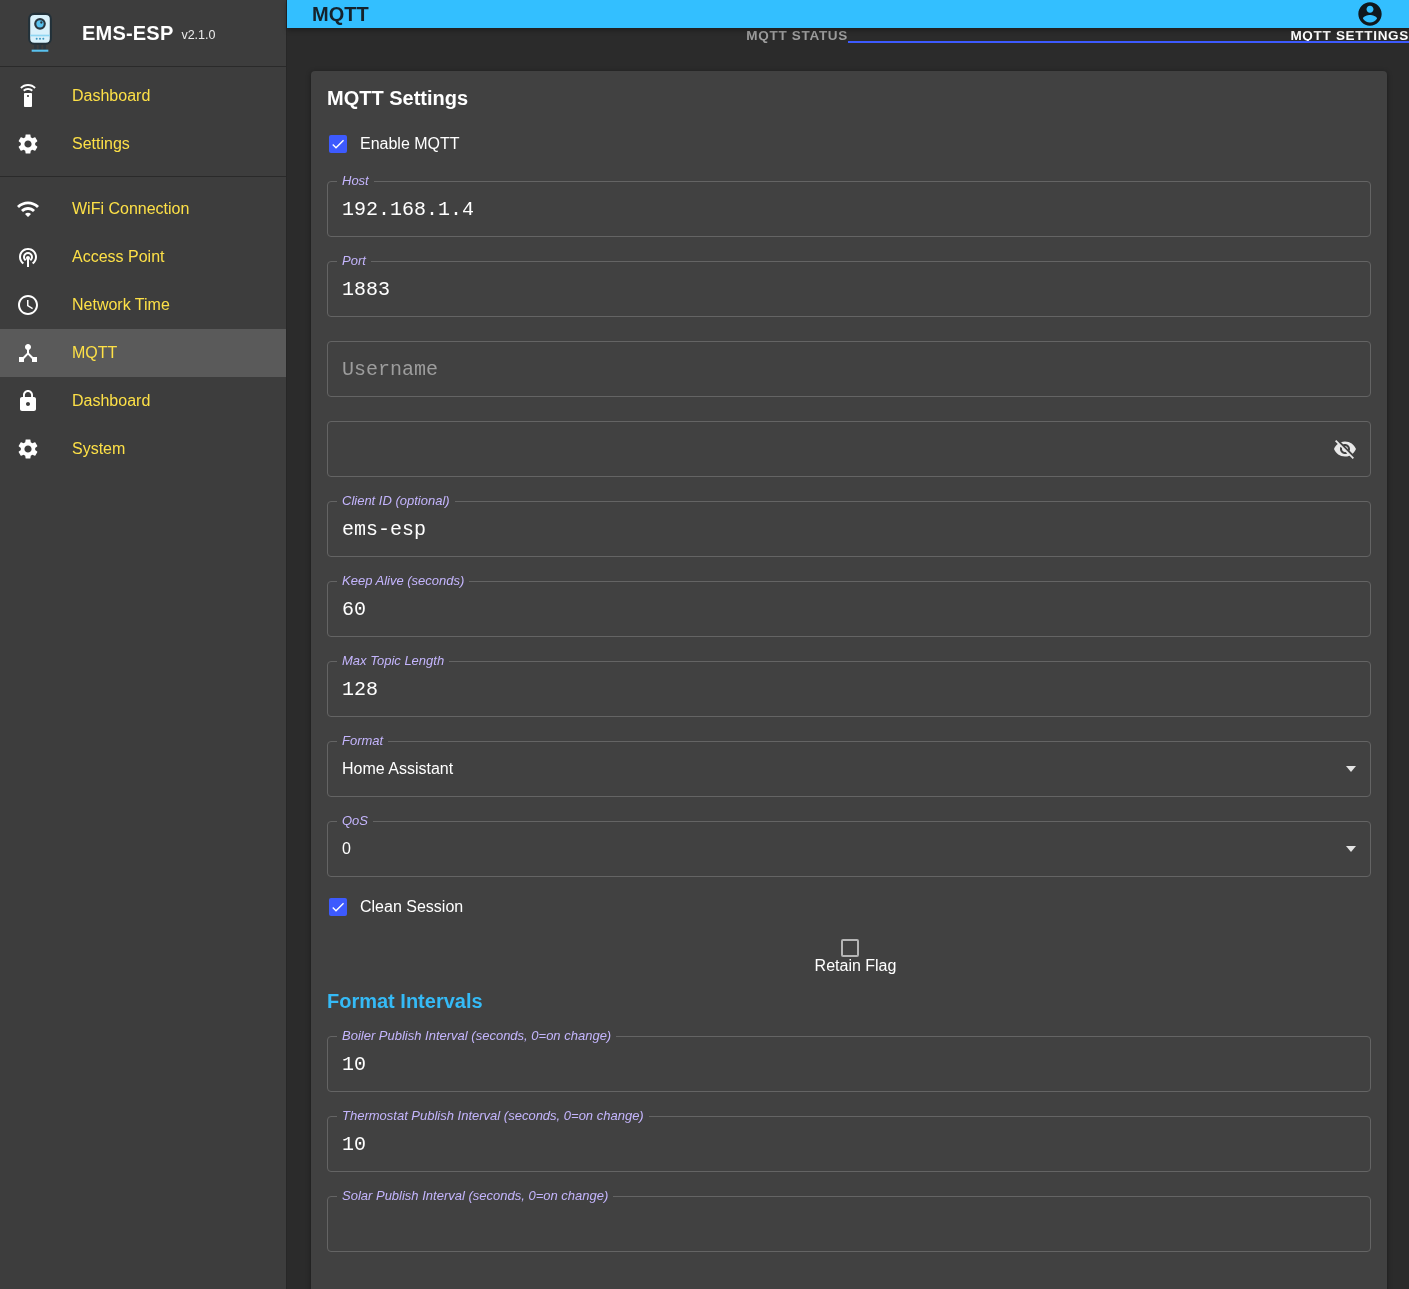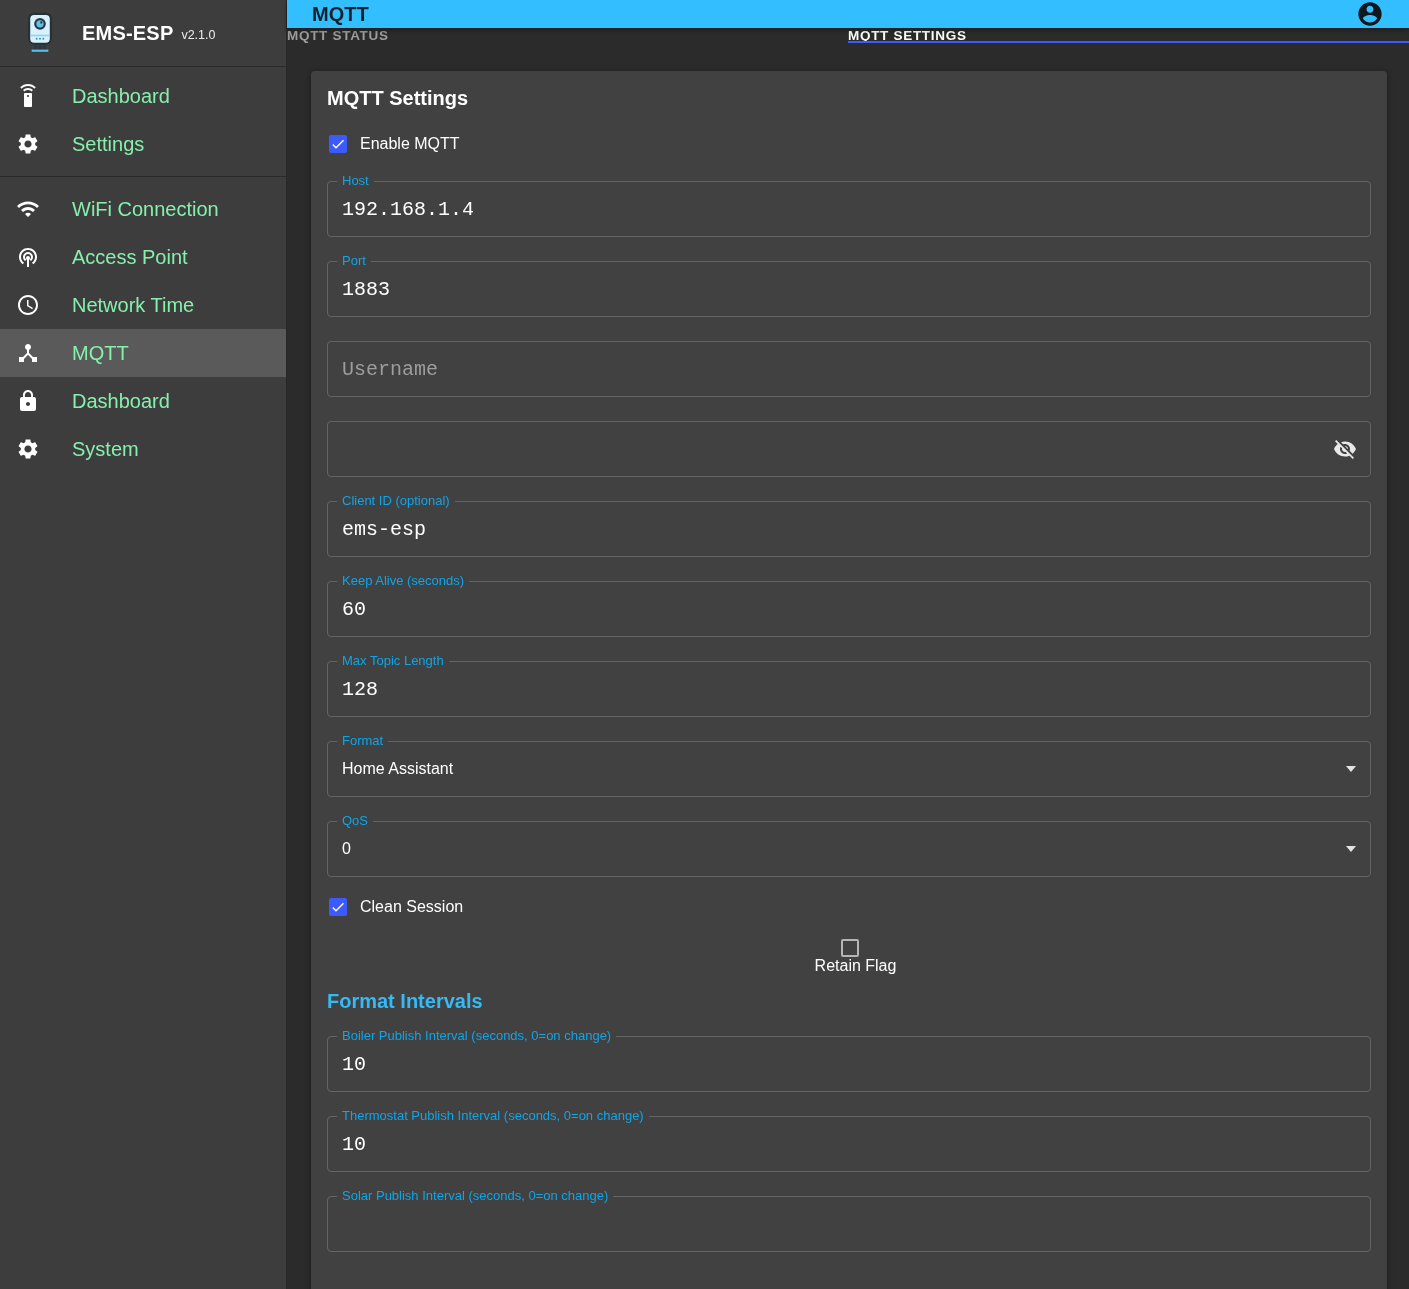--- a/index.html
+++ b/index.html
@@ -16,51 +16,51 @@
   .sb-header { height:67px; display:flex; align-items:center; padding:0 16px 0 20px; border-bottom:1px solid rgba(0,0,0,.3); }
   .sb-title { color:#fff; font-size:20px; font-weight:bold; margin-left:22px; letter-spacing:.2px; }
   .sb-version { color:#ececec; font-size:12.5px; margin-left:8px; margin-top:3px; }
   .nav-list { padding:5px 0 8px; }
   .nav-list.second { padding-top:8px; }
   .nav-divider { border:none; border-top:1px solid rgba(0,0,0,.3); height:0; }
   .nav-item { height:48px; display:flex; align-items:center; padding-left:16px; cursor:pointer; }
   .nav-item.selected { background:#5a5a5a; }
   .nav-icon { width:24px; height:24px; flex:0 0 24px; margin-right:32px; }
   .nav-icon svg { width:24px; height:24px; fill:#fff; display:block; }
-  .nav-label { font-size:20px; color:#86efac; }
+  .nav-label { font-size:16px; color:#fde047; }
 
   
   .main { flex:1; display:flex; flex-direction:column; min-width:0; }
   .appbar { height:67px; background:#33bfff; display:flex; align-items:center; padding:0 25px; box-shadow:0 2px 5px rgba(0,0,0,.35); position:relative; z-index:2; }
   .appbar-title { font-size:20px; font-weight:bold; color:#15222b; flex:1; }
   .account-btn { width:28px; height:28px; cursor:pointer; }
   .account-btn svg { width:28px; height:28px; fill:#10181d; display:block; }
 
   .tabbar { height:44px; display:flex; background:#2b2b2b; }
-  .tab { flex:1; display:flex; align-items:center; justify-content:flex-start; font-size:13.5px; font-weight:bold; letter-spacing:.7px; color:#9d9d9d; position:relative; cursor:pointer; text-transform:uppercase; }
+  .tab { flex:1; display:flex; align-items:center; justify-content:flex-end; font-size:13.5px; font-weight:bold; letter-spacing:.7px; color:#9d9d9d; position:relative; cursor:pointer; text-transform:uppercase; }
   .tab.selected { color:#fff; }
   .tab.selected::after { content:""; position:absolute; left:0; right:0; bottom:0; height:2px; background:#3d5afe; }
 
   .content { flex:1; padding:28px 22px 0 24px; }
   .card { background:#414141; border-radius:4px; padding:16px 16px 60px; box-shadow:0 1px 5px rgba(0,0,0,.4); height:1500px; }
   .card-title { font-size:20px; font-weight:bold; color:#fff; }
 
   
   .cb-row { display:flex; align-items:center; margin-top:24px; height:20px; }
   .cb { width:18px; height:18px; border-radius:2px; border:2px solid #b5b5b5; margin-left:2px; flex:0 0 18px; cursor:pointer; display:flex; align-items:center; justify-content:center; }
   .cb .check { display:none; width:16px; height:16px; fill:#fff; }
   .cb.checked { border:none; background:#3d5afe; }
   .cb.checked .check { display:block; }
   .cb-label { margin-left:13px; font-size:16px; color:#fff; }
 
   
   .field { position:relative; height:64px; margin-top:16px; }
   .field.first { margin-top:19px; }
   .fbox { position:absolute; left:0; right:0; top:8px; height:56px; border:1px solid #646464; border-radius:4px; display:flex; align-items:center; }
-  .flabel { position:absolute; top:0; left:10px; padding:0 5px; background:#414141; font-size:13px; color:#0ea5e9; line-height:16px; z-index:1; }
+  .flabel { position:absolute; top:0; left:10px; padding:0 5px; background:#414141; font-size:13px; color:#c4b5fd; line-height:16px; z-index:1;font-style:italic; }
   .fbox input { background:transparent; border:none; outline:none; color:#fff; font-size:20px; padding:0 14px; width:100%; font-family:Liberation Mono, monospace; }
   .fbox input::placeholder { color:#9d9d9d; opacity:1; }
   .fvalue { font-size:16px; color:#fff; padding-left:14px; flex:1; }
   .caret { width:0; height:0; border-left:5px solid transparent; border-right:5px solid transparent; border-top:6px solid #e3e3e3; margin-right:14px; }
   .trail-icon { position:absolute; right:13px; top:50%; transform:translateY(-50%); width:24px; height:24px; cursor:pointer; }
   .trail-icon svg { width:24px; height:24px; fill:#e8e8e8; display:block; }
   .fbox.select { cursor:pointer; }
 
   .section-heading { margin-top:31px; font-size:20px; font-weight:bold; color:#35baf6; }
   .field.after-heading { margin-top:15px; }

